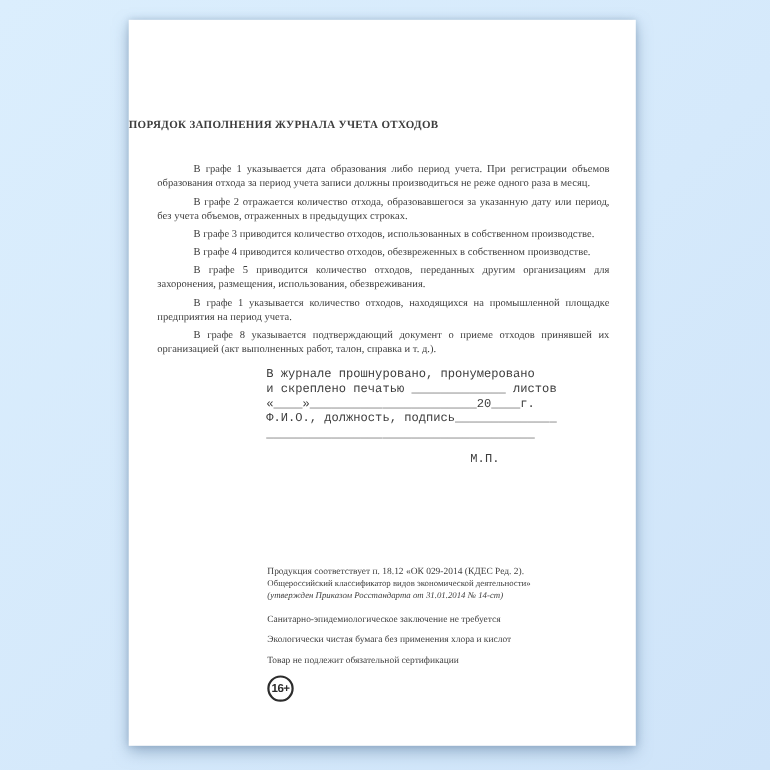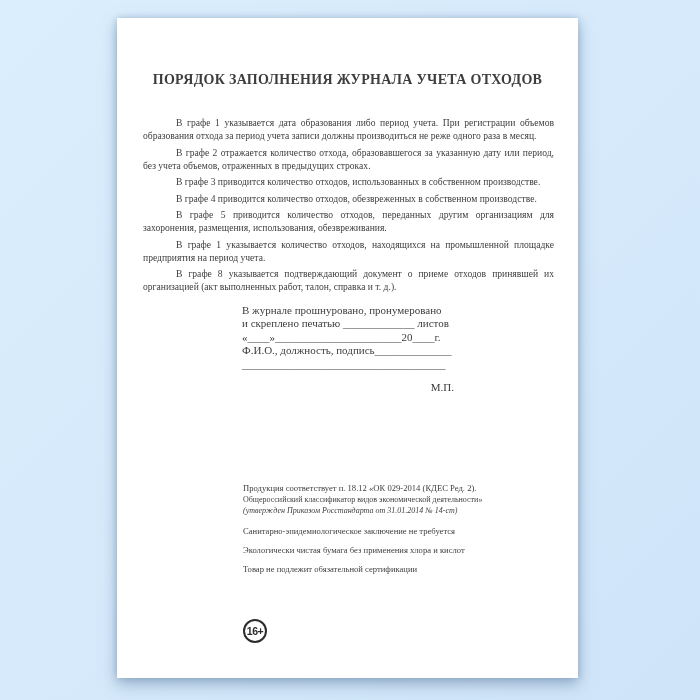--- a/index.html
+++ b/index.html
@@ -20,41 +20,41 @@
     top: 18px;
     width: 461px;
     height: 660px;
     background: #ffffff;
     box-shadow: 0 6px 14px rgba(96, 128, 160, 0.55), 0 0 6px rgba(96, 128, 160, 0.35);
     color: #3d3d3d;
     box-sizing: border-box;
   }
   .doc-title {
     margin: 0;
-    padding-top: 54px;
-    text-align: center;
-    font-size: 14px;
+    padding-top: 90px;
+    font-size: 10px;
     font-weight: bold;
     letter-spacing: 0.3px;
   }
   .paragraphs {
     margin: 28px 24px 0 26px;
     font-size: 9.6px;
     line-height: 13px;
     text-align: justify;
   }
   .paragraphs p {
     margin: 0 0 3.5px 0;
     text-indent: 33px;
   }
   .binding-block {
     margin: 11px 0 0 125px;
     width: 216px;
     font-size: 11px;
     line-height: 13.4px;
+    font-family: Liberation Mono, monospace;
   }
   .binding-block .bind-line {
     margin: 0;
     white-space: nowrap;
   }
   .stamp-line {
     margin: 10px 4px 0 0;
     text-align: right;
     font-size: 11px;
   }
@@ -88,21 +88,20 @@
     border: 2.6px solid #2c2c2c;
     border-radius: 50%;
     display: flex;
     align-items: center;
     justify-content: center;
     font-size: 10.5px;
     font-weight: bold;
     letter-spacing: -0.5px;
     color: #2c2c2c;
     font-family: "Liberation Sans", sans-serif;
-    margin-top: 36px;
   }
   .info-sign-text { padding-top: 3px; }
   .info-sign-title {
     margin: 0;
     font-size: 8.8px;
     line-height: 10px;
   }
   .info-sign-law {
     margin: 1px 0 0 0;
     font-size: 6.4px;

